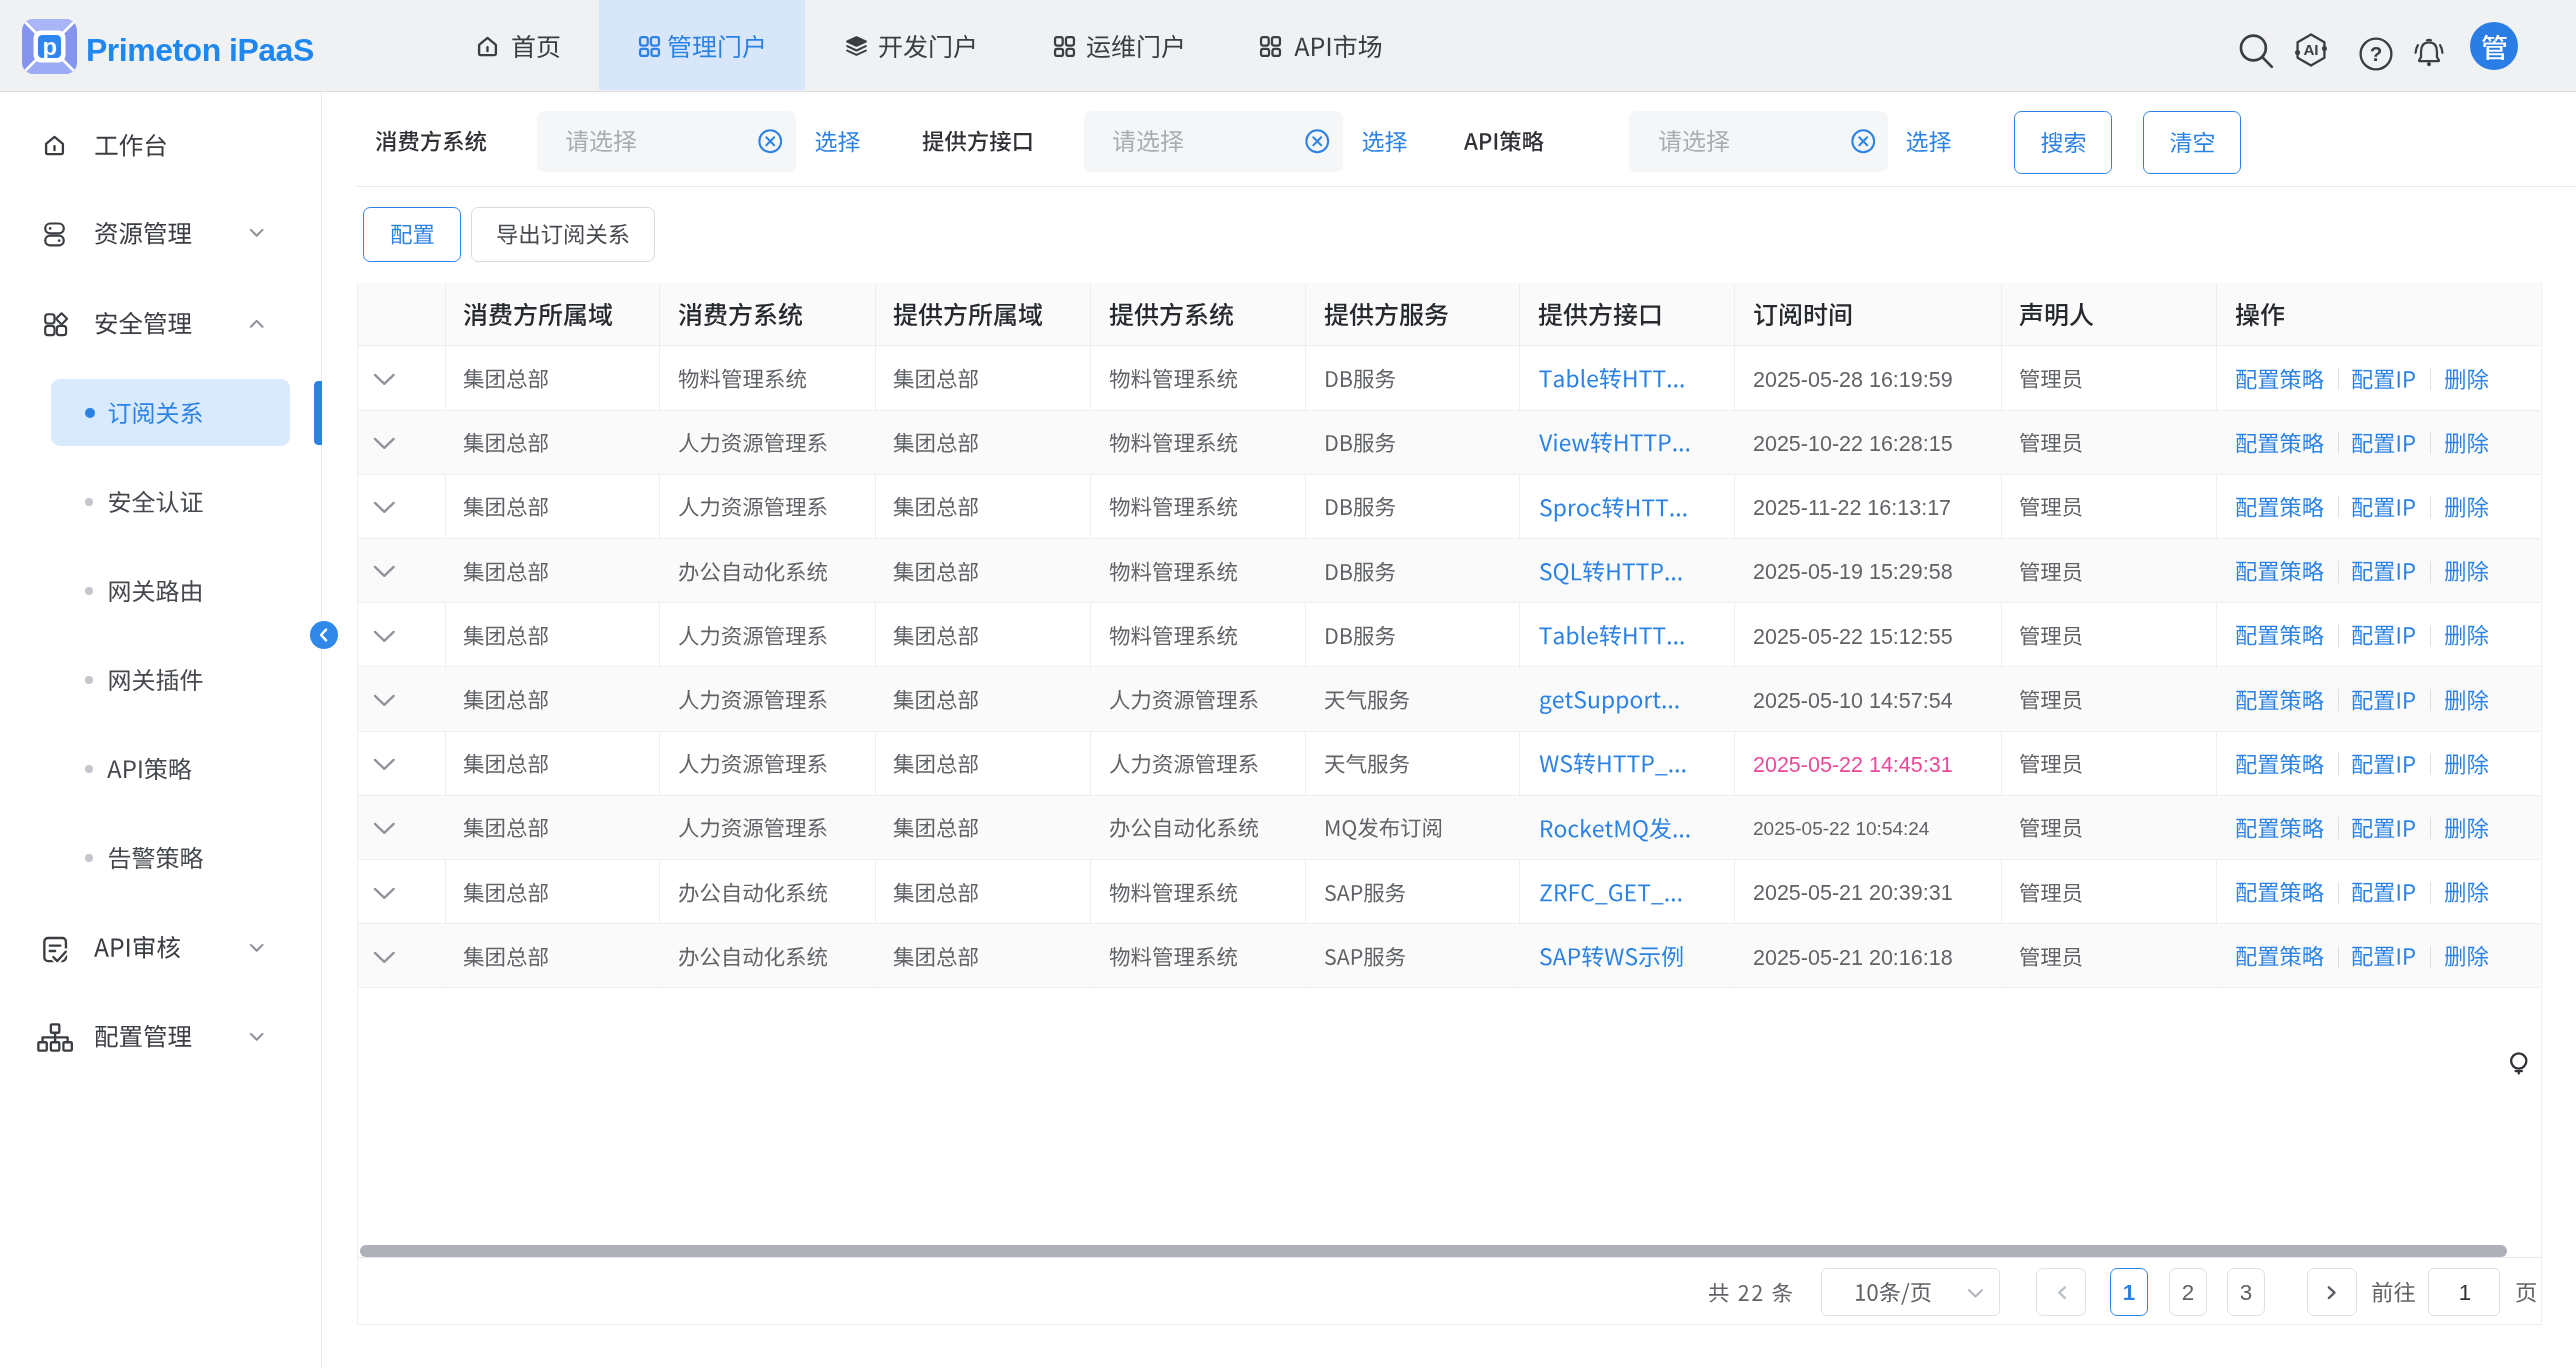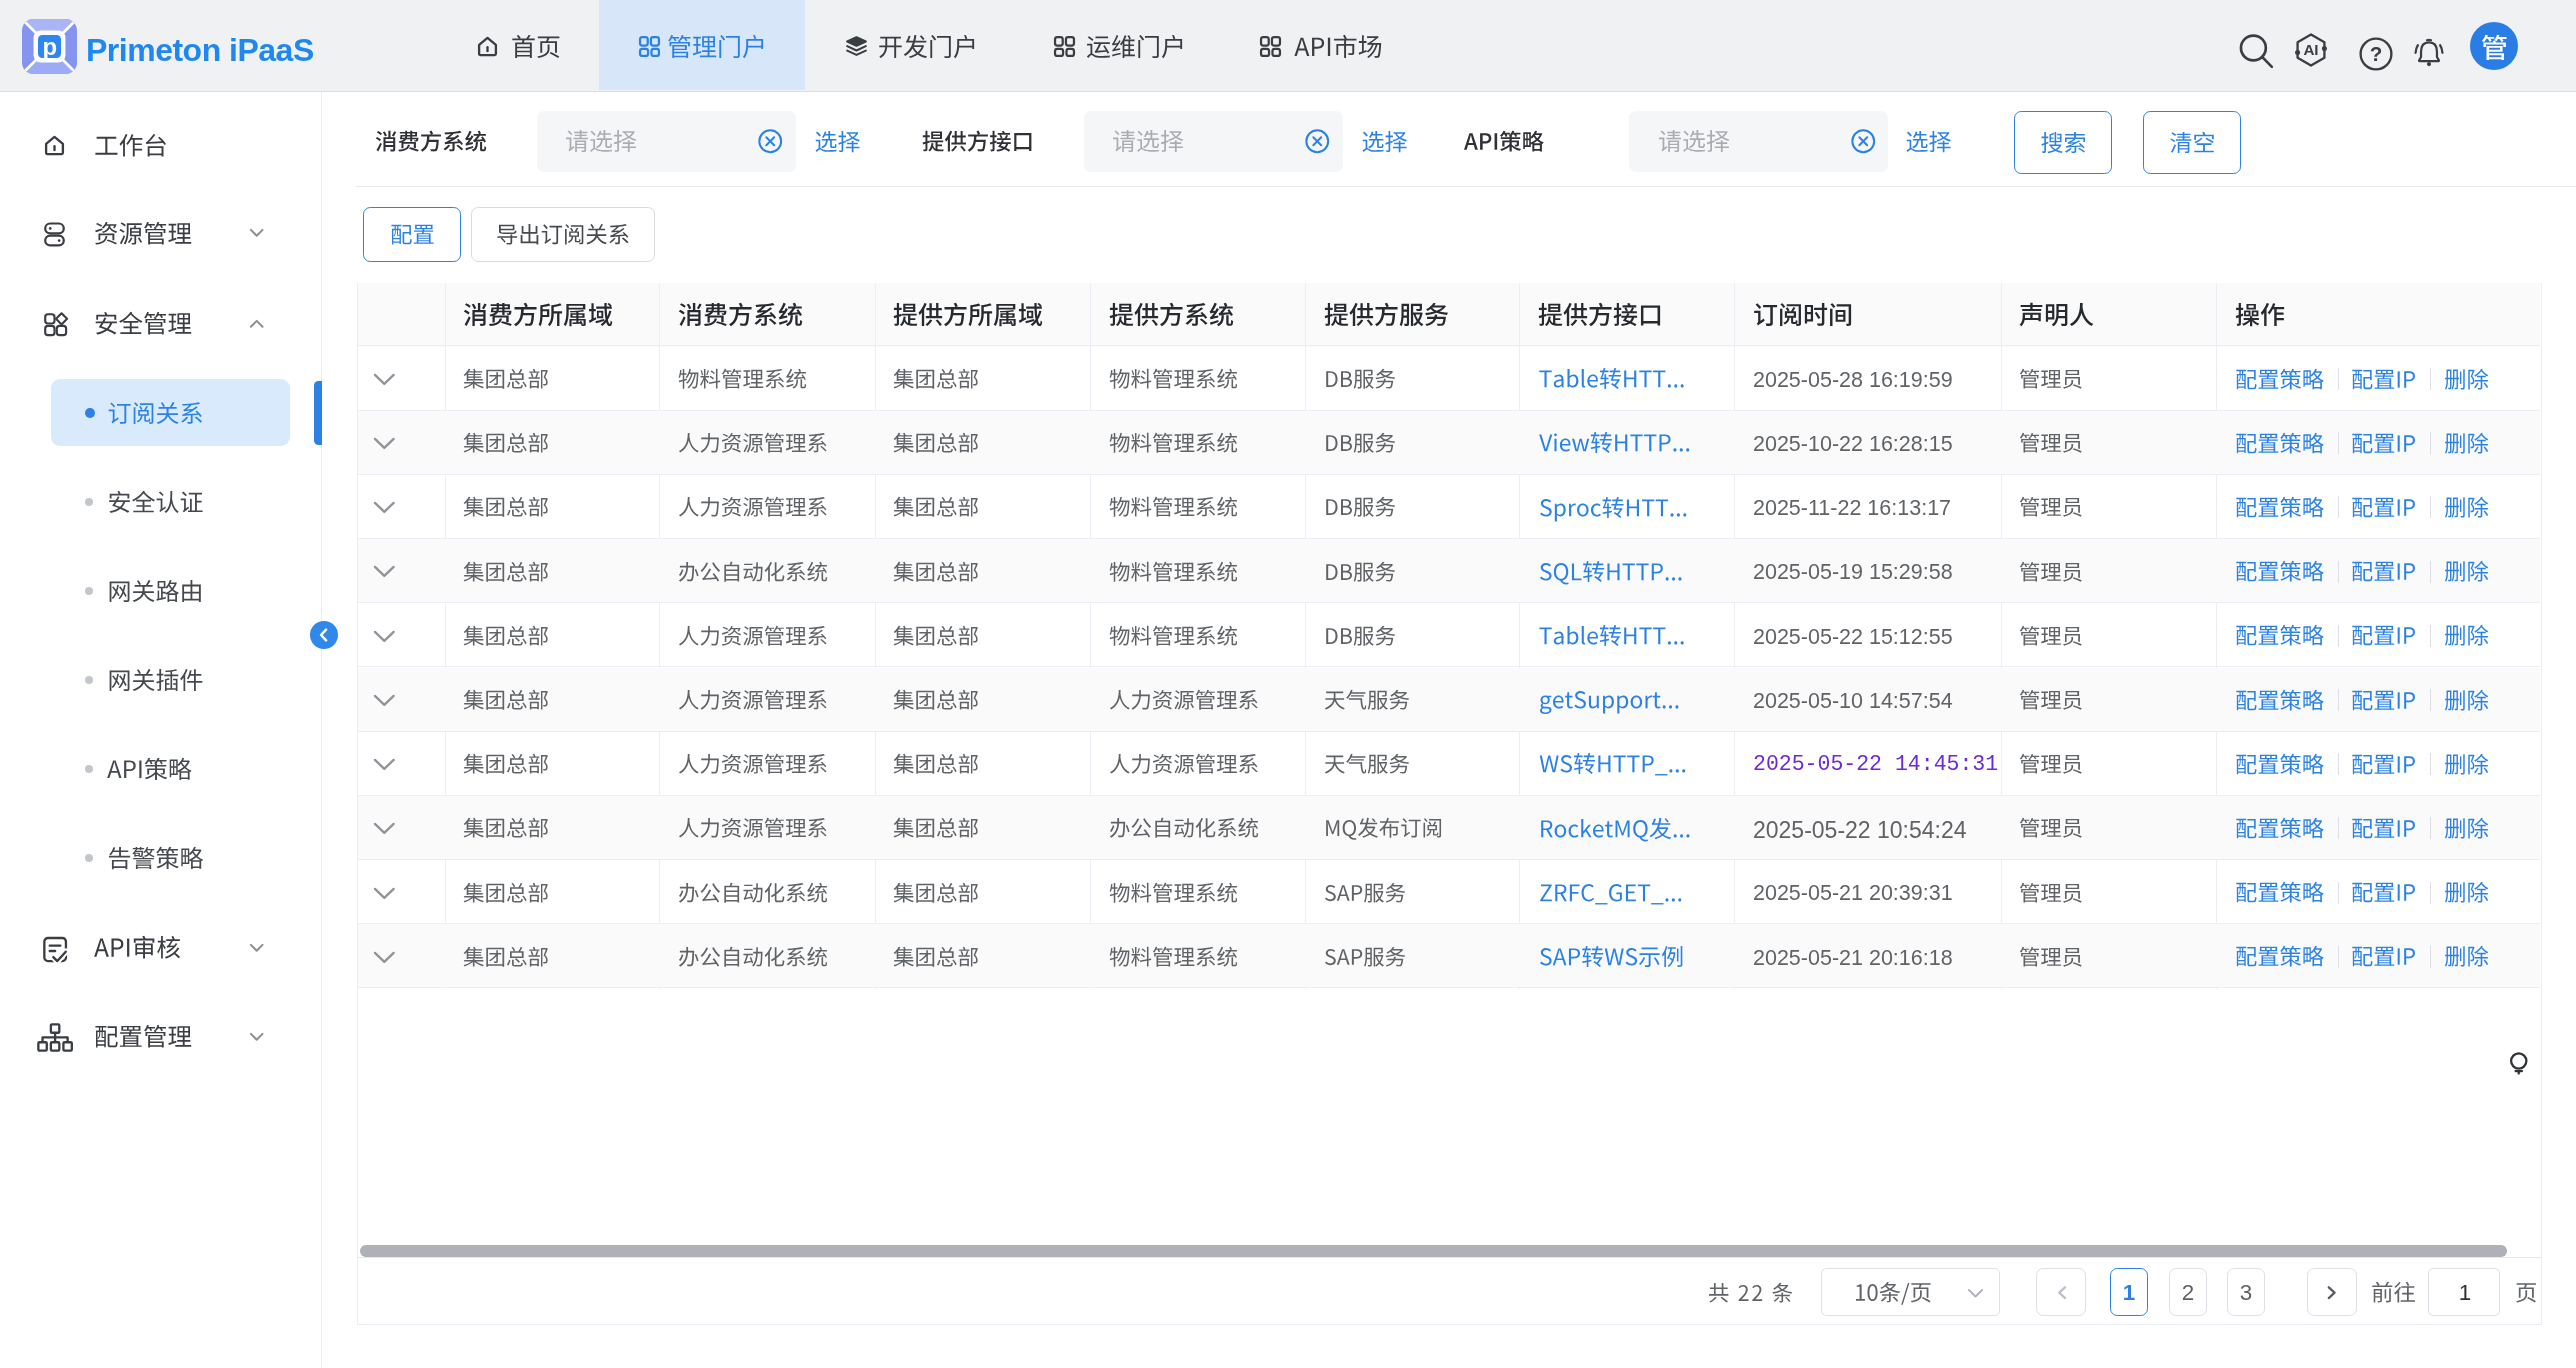--- a/index.html
+++ b/index.html
@@ -1501,21 +1501,21 @@
         <use href="#g90" x="3202"></use>
         <use href="#g90" x="3801"></use>
         <use href="#g11" x="4400"></use>
         <use href="#g124" x="5033"></use>
         <use href="#g97" x="5592"></use>
         <use href="#g97" x="5870"></use>
         <use href="#g97" x="6148"></use>
       </g>
     </svg>
   </div>
-<div style="position:absolute;top:764px;font-family:Liberation Mono, monospace;font-size:21.5px;font-weight:400;color:#6d28d9;letter-spacing:0px;line-height:0;white-space:pre;left:1753px;"><span style="vertical-align:middle">2025-05-22 14:45:31</span></div>
+<div style="position:absolute;top:764px;font-family:Liberation Sans, sans-serif;font-size:21.5px;font-weight:400;color:#ec4899;letter-spacing:0px;line-height:0;white-space:pre;left:1753px;"><span style="vertical-align:middle">2025-05-22 14:45:31</span></div>
 <div style="position:absolute;left:2019px;top:753px">
     <svg width="64" height="21.5" viewBox="0 -880 3000 1000" style="display:block;overflow:visible">
       <g fill="#5f6266" transform="scale(1,-1)">
         <use href="#g2" x="0"></use>
         <use href="#g3" x="1000"></use>
         <use href="#g98" x="2000"></use>
       </g>
     </svg>
   </div>
 <div style="position:absolute;left:2235px;top:753px">
@@ -1620,21 +1620,21 @@
         <use href="#g121" x="2857"></use>
         <use href="#g125" x="3234"></use>
         <use href="#g116" x="4046"></use>
         <use href="#g7" x="4788"></use>
         <use href="#g97" x="5788"></use>
         <use href="#g97" x="6066"></use>
         <use href="#g97" x="6344"></use>
       </g>
     </svg>
   </div>
-<div style="position:absolute;top:828px;font-family:'Liberation Sans',sans-serif;font-size:23px;font-weight:400;color:#5f6266;letter-spacing:0px;line-height:0;white-space:pre;left:1753px;"><span style="vertical-align:middle">2025-05-22 10:54:24</span></div>
+<div style="position:absolute;top:828px;font-family:'Liberation Sans',sans-serif;font-size:19px;font-weight:400;color:#5f6266;letter-spacing:0px;line-height:0;white-space:pre;left:1753px;"><span style="vertical-align:middle">2025-05-22 10:54:24</span></div>
 <div style="position:absolute;left:2019px;top:817px">
     <svg width="64" height="21.5" viewBox="0 -880 3000 1000" style="display:block;overflow:visible">
       <g fill="#5f6266" transform="scale(1,-1)">
         <use href="#g2" x="0"></use>
         <use href="#g3" x="1000"></use>
         <use href="#g98" x="2000"></use>
       </g>
     </svg>
   </div>
 <div style="position:absolute;left:2235px;top:817px">

